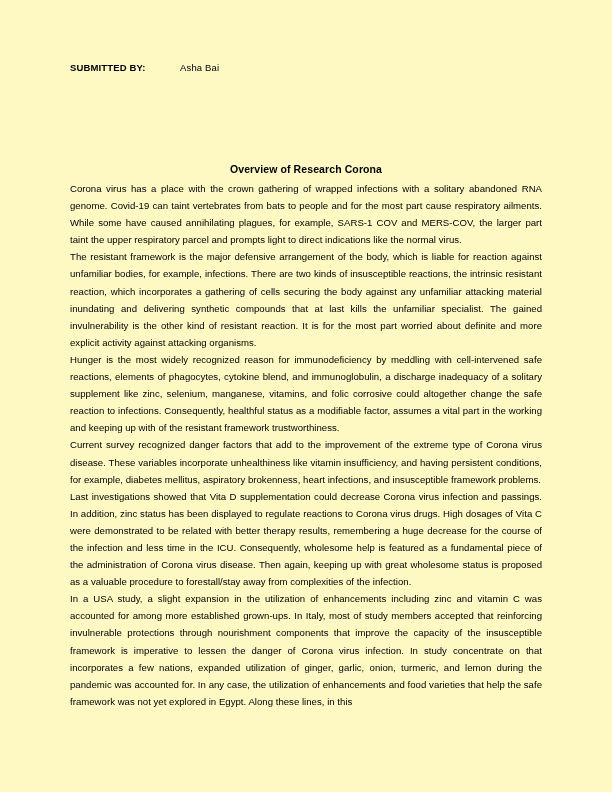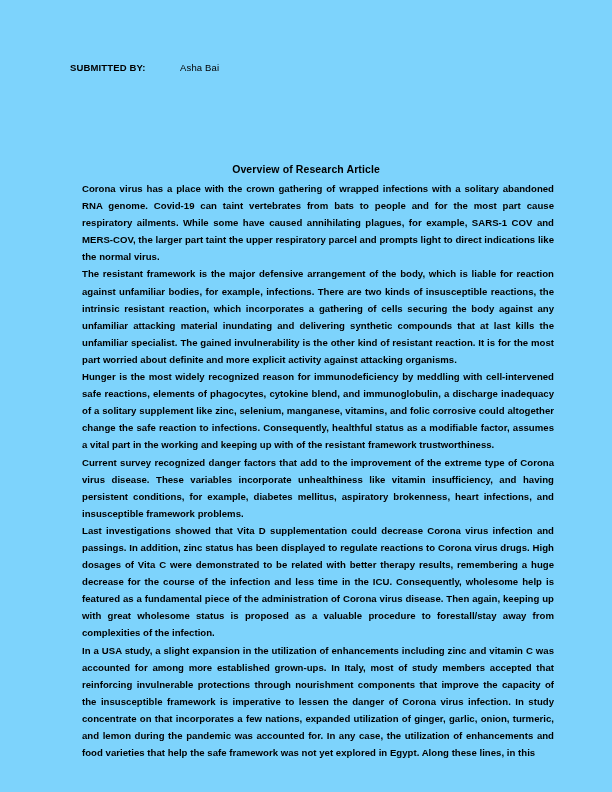--- a/index.html
+++ b/index.html
@@ -4,21 +4,21 @@
 <style>
   html, body {
     margin: 0;
     padding: 0;
     background: #ffffff;
   }
   .page {
     position: relative;
     width: 612px;
     height: 792px;
-    background: #7dd3fc;
+    background: #fef9c3;
     overflow: hidden;
     font-family: "Liberation Sans", sans-serif;
     color: #000000;
     box-sizing: border-box;
   }
   .header-block {
     position: absolute;
     left: 70px;
     top: 62px;
     width: 472px;
@@ -46,24 +46,23 @@
     left: 70px;
     top: 163px;
     width: 472px;
     text-align: center;
     font-size: 10.5px;
     font-weight: bold;
     letter-spacing: 0.1px;
   }
   .body-block {
     position: absolute;
-    left: 82px;
+    left: 70px;
     top: 180px;
     width: 472px;
-    font-weight: bold;
   }
   .para {
     margin: 0;
     font-size: 9.6px;
     line-height: 17.1px;
     text-align: justify;
     text-justify: inter-word;
     letter-spacing: 0.02px;
     hyphens: none;
   }
@@ -73,21 +72,21 @@
 
 <div class="page">
 
   <div class="header-block">
     <div class="header-row">
       <span class="header-label">SUBMITTED BY:</span>
       <span class="header-value">Asha Bai</span>
     </div>
   </div>
 
-  <div class="doc-title">Overview of Research Article</div>
+  <div class="doc-title">Overview of Research Corona</div>
 
   <div class="body-block">
     <p class="para">Corona virus has a place with the crown gathering of wrapped infections with a solitary abandoned RNA genome. Covid-19 can taint vertebrates from bats to people and for the most part cause respiratory ailments. While some have caused annihilating plagues, for example, SARS-1 COV and MERS-COV, the larger part taint the upper respiratory parcel and prompts light to direct indications like the normal virus.</p>
     <p class="para">The resistant framework is the major defensive arrangement of the body, which is liable for reaction against unfamiliar bodies, for example, infections. There are two kinds of insusceptible reactions, the intrinsic resistant reaction, which incorporates a gathering of cells securing the body against any unfamiliar attacking material inundating and delivering synthetic compounds that at last kills the unfamiliar specialist. The gained invulnerability is the other kind of resistant reaction. It is for the most part worried about definite and more explicit activity against attacking organisms.</p>
     <p class="para">Hunger is the most widely recognized reason for immunodeficiency by meddling with cell-intervened safe reactions, elements of phagocytes, cytokine blend, and immunoglobulin, a discharge inadequacy of a solitary supplement like zinc, selenium, manganese, vitamins, and folic corrosive could altogether change the safe reaction to infections. Consequently, healthful status as a modifiable factor, assumes a vital part in the working and keeping up with of the resistant framework trustworthiness.</p>
     <p class="para">Current survey recognized danger factors that add to the improvement of the extreme type of Corona virus disease. These variables incorporate unhealthiness like vitamin insufficiency, and having persistent conditions, for example, diabetes mellitus, aspiratory brokenness, heart infections, and insusceptible framework problems.</p>
     <p class="para">Last investigations showed that Vita D supplementation could decrease Corona virus infection and passings. In addition, zinc status has been displayed to regulate reactions to Corona virus drugs. High dosages of Vita C were demonstrated to be related with better therapy results, remembering a huge decrease for the course of the infection and less time in the ICU. Consequently, wholesome help is featured as a fundamental piece of the administration of Corona virus disease. Then again, keeping up with great wholesome status is proposed as a valuable procedure to forestall/stay away from complexities of the infection.</p>
     <p class="para">In a USA study, a slight expansion in the utilization of enhancements including zinc and vitamin C was accounted for among more established grown-ups. In Italy, most of study members accepted that reinforcing invulnerable protections through nourishment components that improve the capacity of the insusceptible framework is imperative to lessen the danger of Corona virus infection. In study concentrate on that incorporates a few nations, expanded utilization of ginger, garlic, onion, turmeric, and lemon during the pandemic was accounted for. In any case, the utilization of enhancements and food varieties that help the safe framework was not yet explored in Egypt. Along these lines, in this</p>
   </div>
 

